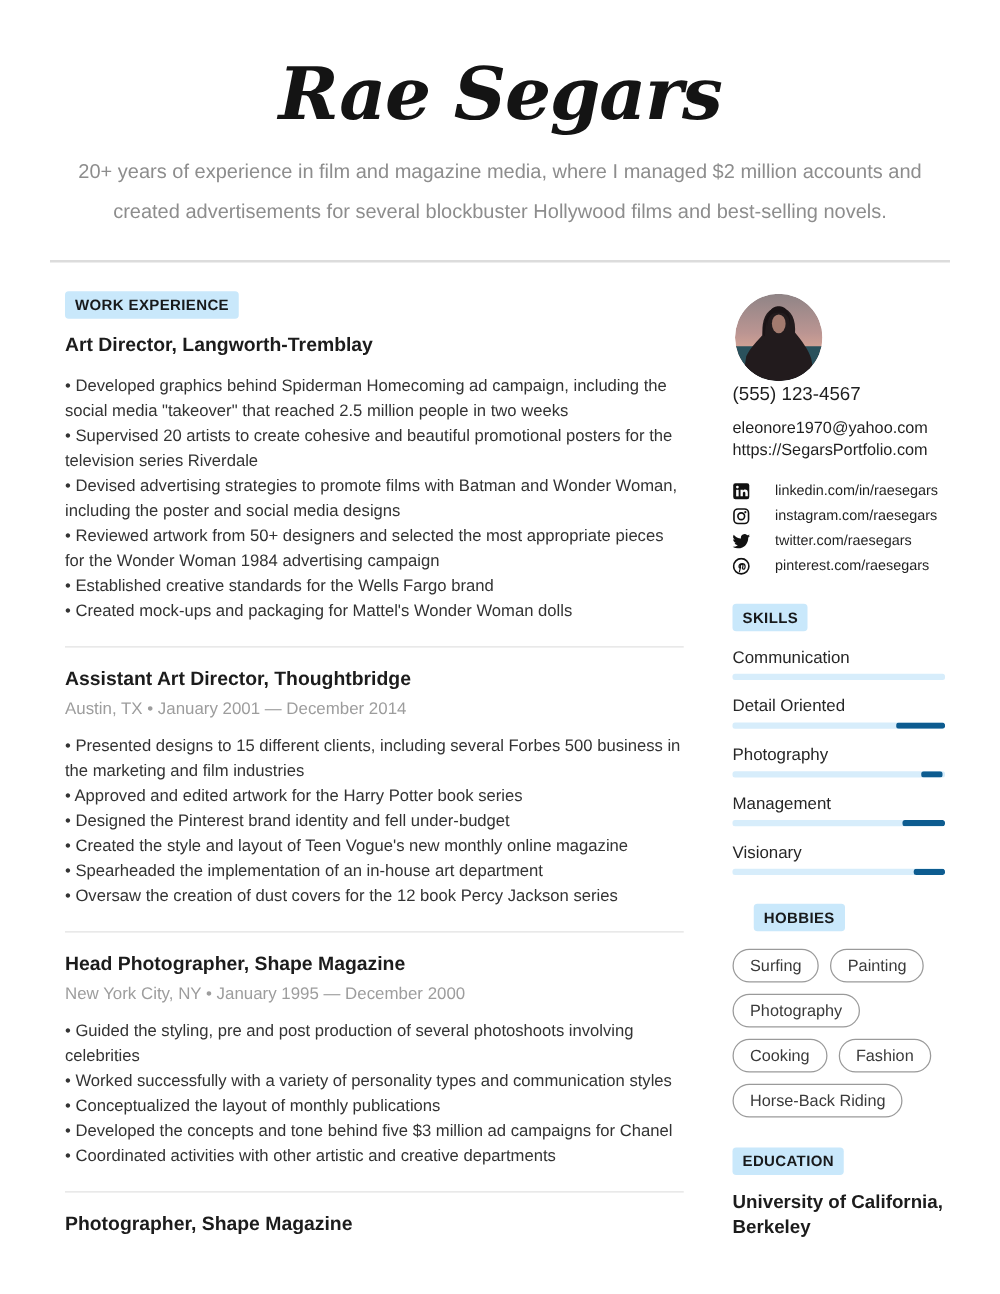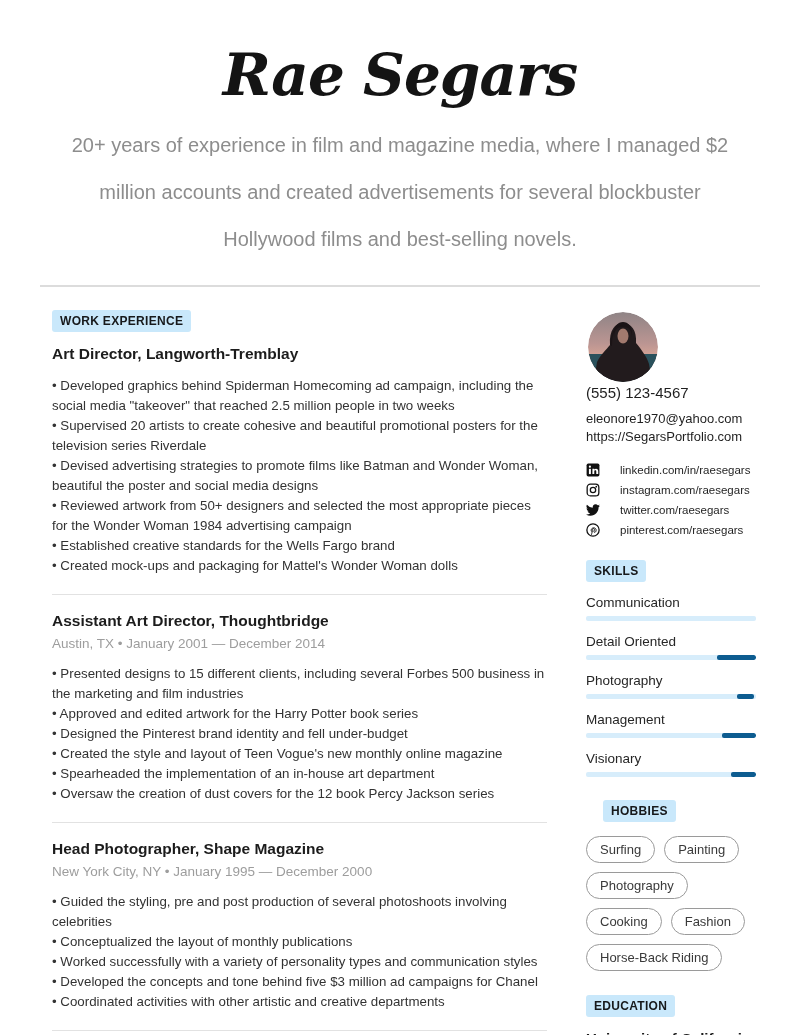--- a/index.html
+++ b/index.html
@@ -9,21 +9,21 @@
 
   
   .header { text-align:center; padding-top:36px; }
   .name {
     font-family:"DejaVu Serif",serif;
     font-style:italic; font-weight:bold;
     font-size:58px; line-height:78px; color:#141414; letter-spacing:-1px;
   }
   .summary {
     margin:8px auto 0; width:680px;
-    font-size:20px; line-height:47px; color:#8d8d8d;
+    font-size:16px; line-height:32px; color:#8d8d8d;
   }
   .top-divider { border-top:2px solid #dcdcdc; margin:22px 40px 0; }
 
   
   .content { display:flex; padding:23px 44px 0 52px; }
   .left-col { width:495px; }
   .right-col { width:170px; margin-left:39px; }
 
   
   .badge {
@@ -81,21 +81,21 @@
 
     <div class="left-col">
       <span class="badge">WORK EXPERIENCE</span>
 
       
       <div>
         <div class="job-title">Art Director, Langworth-Tremblay</div>
         <div class="job-bullets">
           <div>• Developed graphics behind Spiderman Homecoming ad campaign, including the social media "takeover" that reached 2.5 million people in two weeks</div>
           <div>• Supervised 20 artists to create cohesive and beautiful promotional posters for the television series Riverdale</div>
-          <div>• Devised advertising strategies to promote films like Batman and Wonder Woman, beautiful the poster and social media designs</div>
+          <div>• Devised advertising strategies to promote films with Batman and Wonder Woman, including the poster and social media designs</div>
           <div>• Reviewed artwork from 50+ designers and selected the most appropriate pieces for the Wonder Woman 1984 advertising campaign</div>
           <div>• Established creative standards for the Wells Fargo brand</div>
           <div>• Created mock-ups and packaging for Mattel's Wonder Woman dolls</div>
         </div>
       </div>
       <hr class="job-divider">
 
       
       <div>
         <div class="job-title" style="margin-top:0">Assistant Art Director, Thoughtbridge</div>
@@ -110,22 +110,22 @@
         </div>
       </div>
       <hr class="job-divider">
 
       
       <div>
         <div class="job-title" style="margin-top:0">Head Photographer, Shape Magazine</div>
         <div class="job-meta">New York City, NY • January 1995 — December 2000</div>
         <div class="job-bullets">
           <div>• Guided the styling, pre and post production of several photoshoots involving celebrities</div>
+          <div>• Worked successfully with a variety of personality types and communication styles</div>
           <div>• Conceptualized the layout of monthly publications</div>
-          <div>• Worked successfully with a variety of personality types and communication styles</div>
           <div>• Developed the concepts and tone behind five $3 million ad campaigns for Chanel</div>
           <div>• Coordinated activities with other artistic and creative departments</div>
         </div>
       </div>
       <hr class="job-divider">
 
       
       <div>
         <div class="job-title" style="margin-top:0">Photographer, Shape Magazine</div>
 

